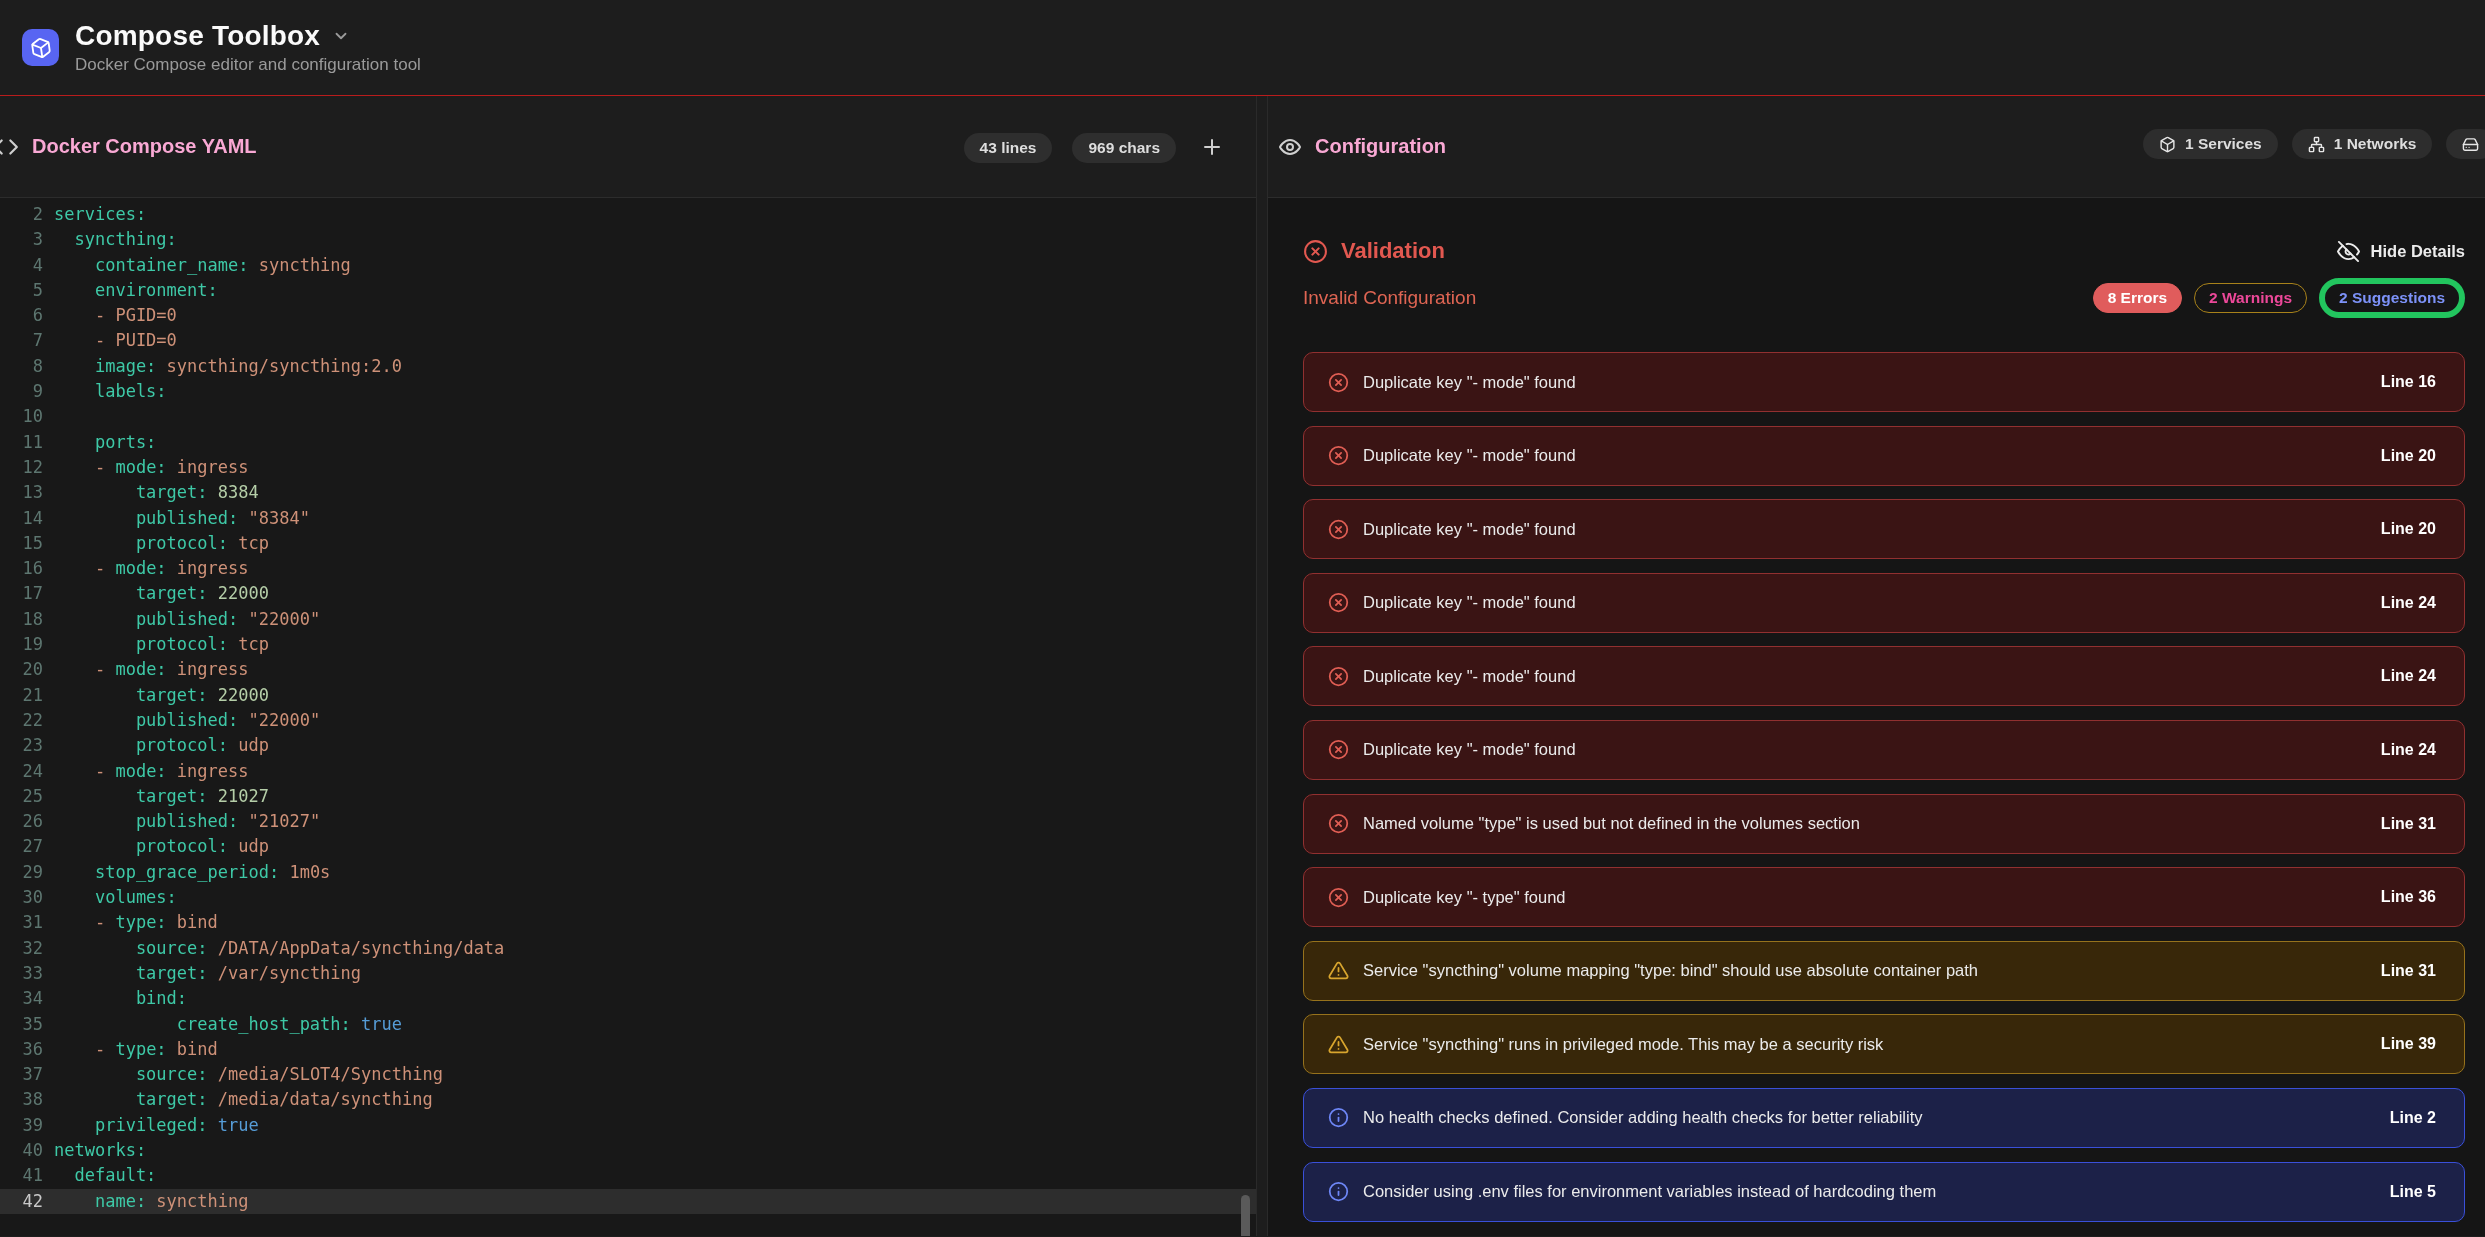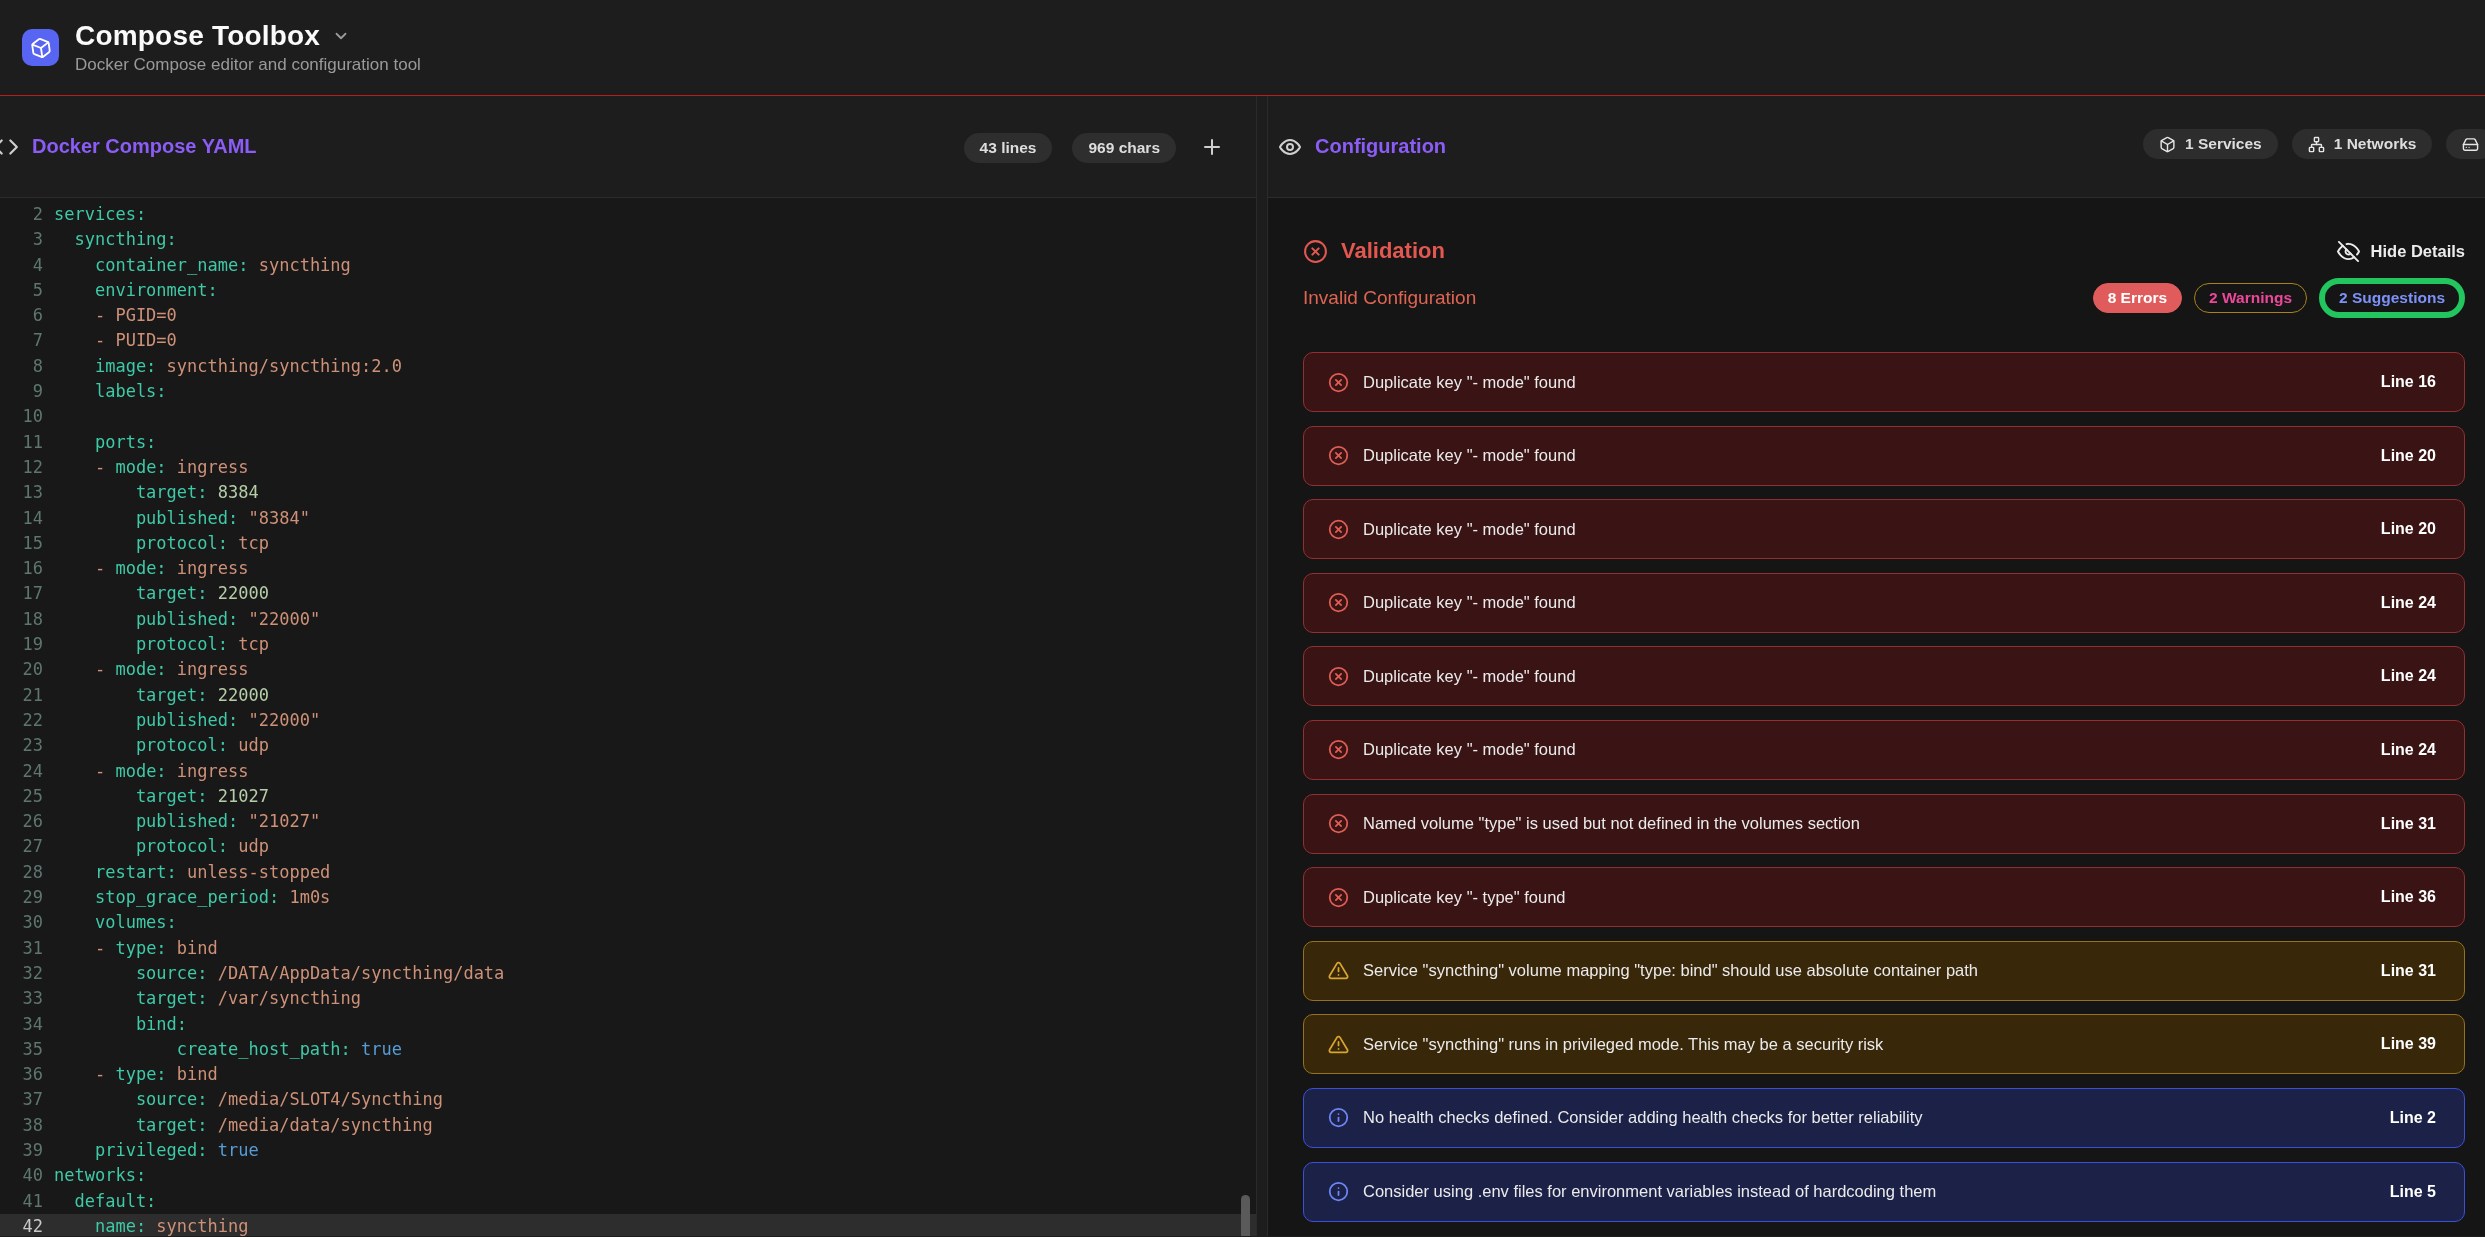--- a/index.html
+++ b/index.html
@@ -34,21 +34,21 @@
   .main { display:flex; height:1140px; }
   .panel { display:flex; flex-direction:column; }
   .editor-panel { width:1256px; flex:0 0 1256px; }
   .splitter { flex:0 0 12px; background:#1d1d1d; border-left:1px solid #2a2a2a; border-right:1px solid #2a2a2a; cursor:col-resize; }
   .config-panel { flex:1 1 auto; min-width:0; position:relative; }
 
   .panel-header {
     height:102px; border-bottom:1px solid #2c2c2c; background:#1d1d1d;
     display:flex; align-items:center; flex:0 0 102px;
   }
-  .panel-title { font-size:20px; font-weight:bold; color:#8b5cf6; white-space:nowrap; }
+  .panel-title { font-size:20px; font-weight:bold; color:#f9a8d4; white-space:nowrap; }
   .ph-left { display:flex; align-items:center; gap:13px; }
   .ph-icon { color:#cfcfcf; }
 
   .editor-panel .panel-header { padding:0 28px 0 0; justify-content:space-between; }
   .editor-panel .ph-left .ph-icon { margin-left:-7px; }
   .editor-head-right { display:flex; align-items:flex-end; gap:20px; }
   .pill {
     background:#2e2e2e; border-radius:999px; padding:6px 16px;
     font-size:15.5px; font-weight:bold; color:#dedede; white-space:nowrap;
     display:flex; align-items:center; gap:9px;
@@ -184,21 +184,20 @@
           <div class="code-row"><span class="ln">18</span><span class="code"><span class="tk-k">        published:</span><span class="tk-s"> "22000"</span></span></div>
           <div class="code-row"><span class="ln">19</span><span class="code"><span class="tk-k">        protocol:</span><span class="tk-s"> tcp</span></span></div>
           <div class="code-row"><span class="ln">20</span><span class="code"><span class="tk-s">    - </span><span class="tk-k">mode:</span><span class="tk-s"> ingress</span></span></div>
           <div class="code-row"><span class="ln">21</span><span class="code"><span class="tk-k">        target:</span><span class="tk-n"> 22000</span></span></div>
           <div class="code-row"><span class="ln">22</span><span class="code"><span class="tk-k">        published:</span><span class="tk-s"> "22000"</span></span></div>
           <div class="code-row"><span class="ln">23</span><span class="code"><span class="tk-k">        protocol:</span><span class="tk-s"> udp</span></span></div>
           <div class="code-row"><span class="ln">24</span><span class="code"><span class="tk-s">    - </span><span class="tk-k">mode:</span><span class="tk-s"> ingress</span></span></div>
           <div class="code-row"><span class="ln">25</span><span class="code"><span class="tk-k">        target:</span><span class="tk-n"> 21027</span></span></div>
           <div class="code-row"><span class="ln">26</span><span class="code"><span class="tk-k">        published:</span><span class="tk-s"> "21027"</span></span></div>
           <div class="code-row"><span class="ln">27</span><span class="code"><span class="tk-k">        protocol:</span><span class="tk-s"> udp</span></span></div>
-          <div class="code-row"><span class="ln">28</span><span class="code"><span class="tk-k">    restart:</span><span class="tk-s"> unless-stopped</span></span></div>
           <div class="code-row"><span class="ln">29</span><span class="code"><span class="tk-k">    stop_grace_period:</span><span class="tk-s"> 1m0s</span></span></div>
           <div class="code-row"><span class="ln">30</span><span class="code"><span class="tk-k">    volumes:</span></span></div>
           <div class="code-row"><span class="ln">31</span><span class="code"><span class="tk-s">    - </span><span class="tk-k">type:</span><span class="tk-s"> bind</span></span></div>
           <div class="code-row"><span class="ln">32</span><span class="code"><span class="tk-k">        source:</span><span class="tk-s"> /DATA/AppData/syncthing/data</span></span></div>
           <div class="code-row"><span class="ln">33</span><span class="code"><span class="tk-k">        target:</span><span class="tk-s"> /var/syncthing</span></span></div>
           <div class="code-row"><span class="ln">34</span><span class="code"><span class="tk-k">        bind:</span></span></div>
           <div class="code-row"><span class="ln">35</span><span class="code"><span class="tk-k">            create_host_path:</span><span class="tk-b"> true</span></span></div>
           <div class="code-row"><span class="ln">36</span><span class="code"><span class="tk-s">    - </span><span class="tk-k">type:</span><span class="tk-s"> bind</span></span></div>
           <div class="code-row"><span class="ln">37</span><span class="code"><span class="tk-k">        source:</span><span class="tk-s"> /media/SLOT4/Syncthing</span></span></div>
           <div class="code-row"><span class="ln">38</span><span class="code"><span class="tk-k">        target:</span><span class="tk-s"> /media/data/syncthing</span></span></div>

